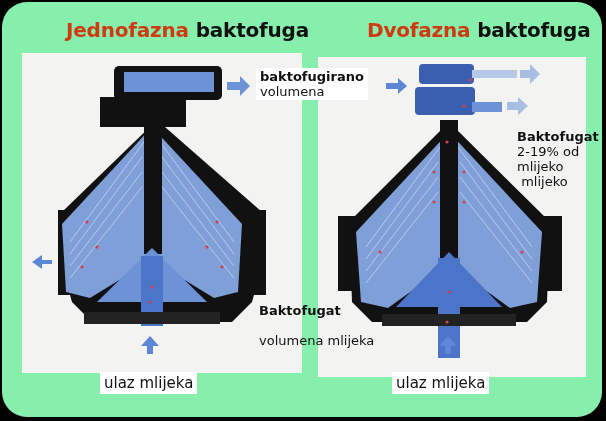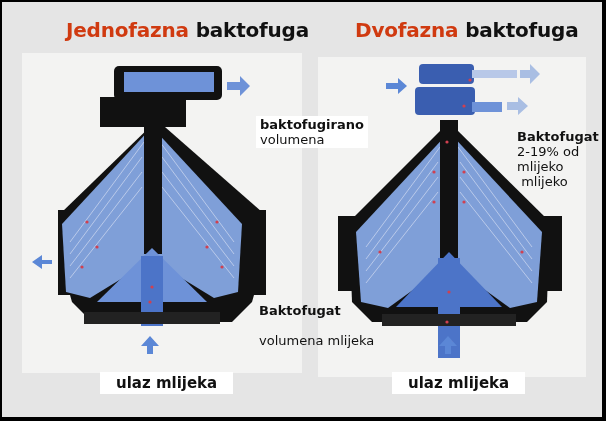--- a/index.html
+++ b/index.html
@@ -1,37 +1,37 @@
 <!DOCTYPE html>
 <html><head>
 <meta charset="utf-8">
 <style>
   html, body { margin:0; padding:0; }
   body { width:606px; height:421px; overflow:hidden; background:#000; font-family:"DejaVu Sans", sans-serif; }
-  .frame { position:absolute; left:2px; top:2px; width:600px; height:415px; background:#e5e5e5; overflow:hidden; }
+  .frame { position:absolute; left:2px; top:2px; width:600px; height:415px; background:#86efac; overflow:hidden;border-radius:25px; }
   .title { position:absolute; top:16px; font-weight:bold; font-size:20px; letter-spacing:-0.2px; white-space:nowrap; }
   .title .accent { color:#D03A10; }
   .title .rest { color:#111; }
   .panel { position:absolute; background:#F3F3F2; }
   .label { position:absolute; color:#111; font-size:13px; line-height:15px; white-space:nowrap; }
   .label b { font-weight:bold; }
   .label-box { background:#fff; padding:1px 4px; }
-  .inlet { position:absolute; background:#fff; font-size:15px; color:#111; padding:2px 16px; white-space:nowrap;font-weight:bold; }
+  .inlet { position:absolute; background:#fff; font-size:15px; color:#111; padding:2px 4px; white-space:nowrap; }
   svg { position:absolute; left:0; top:0; }
 </style>
 </head>
 <body>
 
 <div class="frame">
 
   <div class="title" style="left:64px;">
     <span class="accent">Jednofazna</span>
     <span class="rest">baktofuga</span>
   </div>
-  <div class="title" style="left:353px;">
+  <div class="title" style="left:365px;">
     <span class="accent">Dvofazna</span>
     <span class="rest">baktofuga</span>
   </div>
 
   <div class="panel" style="left:20px; top:51px; width:280px; height:320px;"></div>
   <div class="panel" style="left:316px; top:55px; width:268px; height:320px;"></div>
 
   <svg width="600" height="415" viewBox="0 0 600 415">
 
     <g>
@@ -125,21 +125,21 @@
           <circle cx="462" cy="104" r="1.6"></circle>
       </g>
 
       <polygon points="384,81 396,81 396,76 405,84 396,92 396,87 384,87" fill="#5B87D6"></polygon>
       <polygon points="518,68 528,68 528,62 538,72 528,82 528,76 518,76" fill="#A9BEE3"></polygon>
       <polygon points="505,100 516,100 516,95 526,104 516,113 516,108 505,108" fill="#A9BEE3"></polygon>
       <polygon points="447,352 443,352 443,344 437,344 446,334 455,344 449,344 449,352" fill="#5B87D6"></polygon>
     </g>
   </svg>
 
-  <div class="label label-box" style="left:254px; top:66px;margin-top:48px;">
+  <div class="label label-box" style="left:254px; top:66px;">
     <b>baktofugirano</b><br>
     <span>volumena</span>
   </div>
   <div class="label" style="left:257px; top:301px;">
     <b>Baktofugat</b><br>
     <br>
     <span>volumena mlijeka</span>
   </div>
   <div class="inlet" style="left:98px; top:370px;">ulaz mlijeka</div>
 

